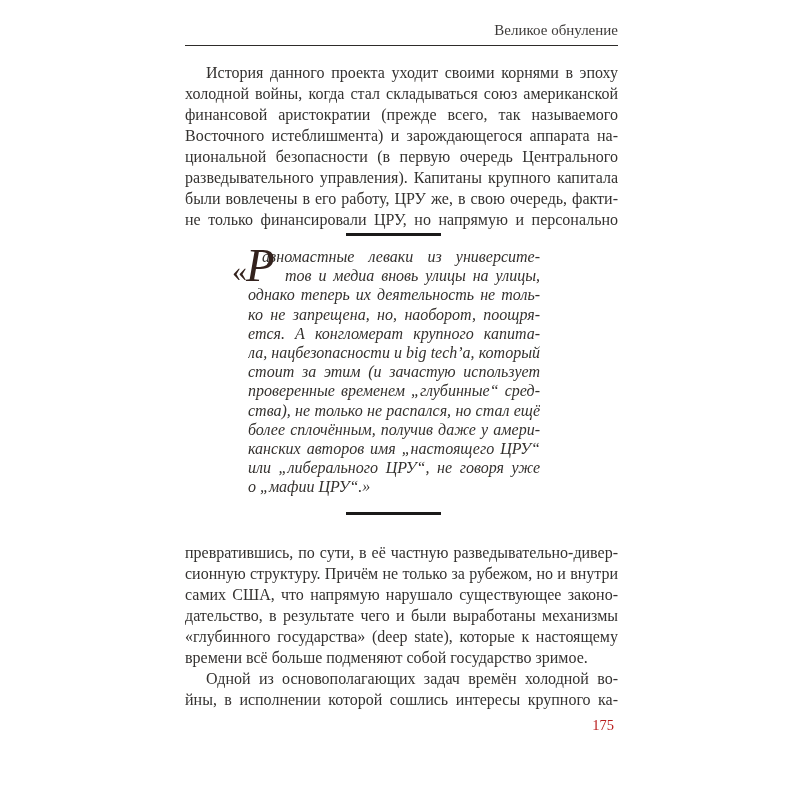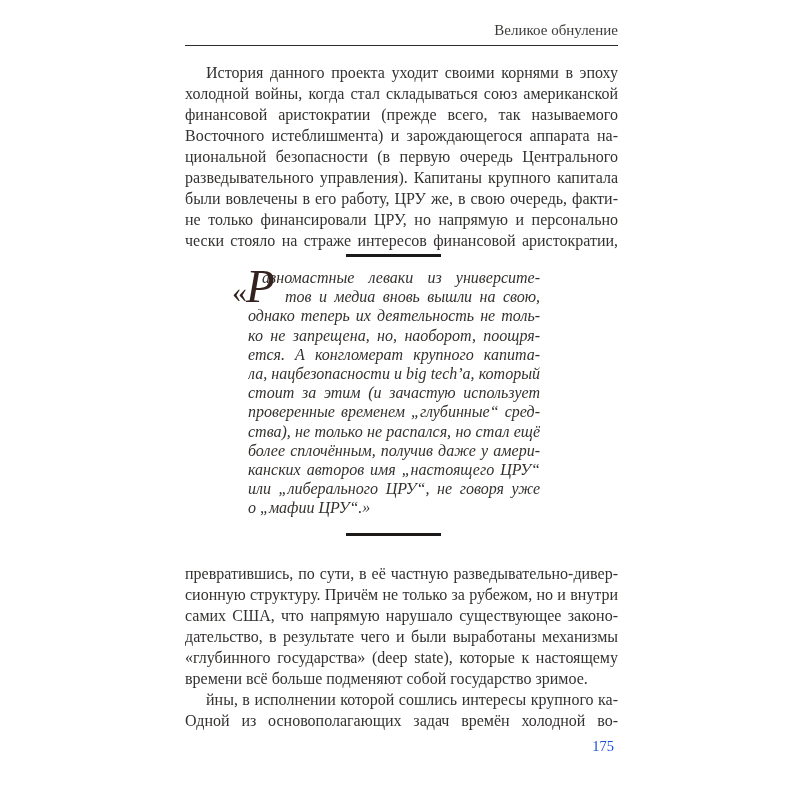--- a/index.html
+++ b/index.html
@@ -105,21 +105,21 @@
     line-height: 42px;
     font-style: italic;
     margin-left: 1px;
   }
   
   .page-num {
     margin-top: 8px;
     text-align: right;
     font-size: 14.5px;
     line-height: 15px;
-    color: #1d4ed8;
+    color: #b91c1c;
     padding-right: 4px;
   }
 </style>
 </head>
 <body>
 
 <div class="book-page">
   <div class="content">
 
     <div class="running-head">Великое обнуление</div>
@@ -128,33 +128,32 @@
 
     <div class="para para1 indent-first">
         <div class="tline">История данного проекта уходит своими корнями в эпоху</div>
         <div class="tline">холодной войны, когда стал складываться союз американской</div>
         <div class="tline">финансовой аристократии (прежде всего, так называемого</div>
         <div class="tline">Восточного истеблишмента) и зарождающегося аппарата на-</div>
         <div class="tline">циональной безопасности (в первую очередь Центрального</div>
         <div class="tline">разведывательного управления). Капитаны крупного капитала</div>
         <div class="tline">были вовлечены в его работу, ЦРУ же, в свою очередь, факти-</div>
         <div class="tline">не только финансировали ЦРУ, но напрямую и персонально</div>
-        <div class="tline">чески стояло на страже интересов финансовой аристократии,</div>
       </div>
 
     <div class="rule-short top"></div>
 
     <div class="pull-quote">
       <div class="dropcap">
         <span class="guillemet">«</span>
         <span class="letter">Р</span>
       </div>
       <div>
           <div class="tline">азномастные леваки из университе-</div>
-          <div class="tline">тов и медиа вновь вышли на свою,</div>
+          <div class="tline">тов и медиа вновь улицы на улицы,</div>
           <div class="tline">однако теперь их деятельность не толь-</div>
           <div class="tline">ко не запрещена, но, наоборот, поощря-</div>
           <div class="tline">ется. А конгломерат крупного капита-</div>
           <div class="tline">ла, нацбезопасности и big tech’a, который</div>
           <div class="tline">стоит за этим (и зачастую использует</div>
           <div class="tline">проверенные временем „глубинные“ сред-</div>
           <div class="tline">ства), не только не распался, но стал ещё</div>
           <div class="tline">более сплочённым, получив даже у амери-</div>
           <div class="tline">канских авторов имя „настоящего ЦРУ“</div>
           <div class="tline">или „либерального ЦРУ“, не говоря уже</div>
@@ -167,20 +166,20 @@
     <div class="para para2 ends">
         <div class="tline">превратившись, по сути, в её частную разведывательно-дивер-</div>
         <div class="tline">сионную структуру. Причём не только за рубежом, но и внутри</div>
         <div class="tline">самих США, что напрямую нарушало существующее законо-</div>
         <div class="tline">дательство, в результате чего и были выработаны механизмы</div>
         <div class="tline">«глубинного государства» (deep state), которые к настоящему</div>
         <div class="tline">времени всё больше подменяют собой государство зримое.</div>
       </div>
 
     <div class="para indent-first">
+        <div class="tline">Одной из основополагающих задач времён холодной во-</div>
         <div class="tline">йны, в исполнении которой сошлись интересы крупного ка-</div>
-        <div class="tline">Одной из основополагающих задач времён холодной во-</div>
       </div>
 
     <div class="page-num">175</div>
 
   </div>
 </div>
 
 </body></html>

